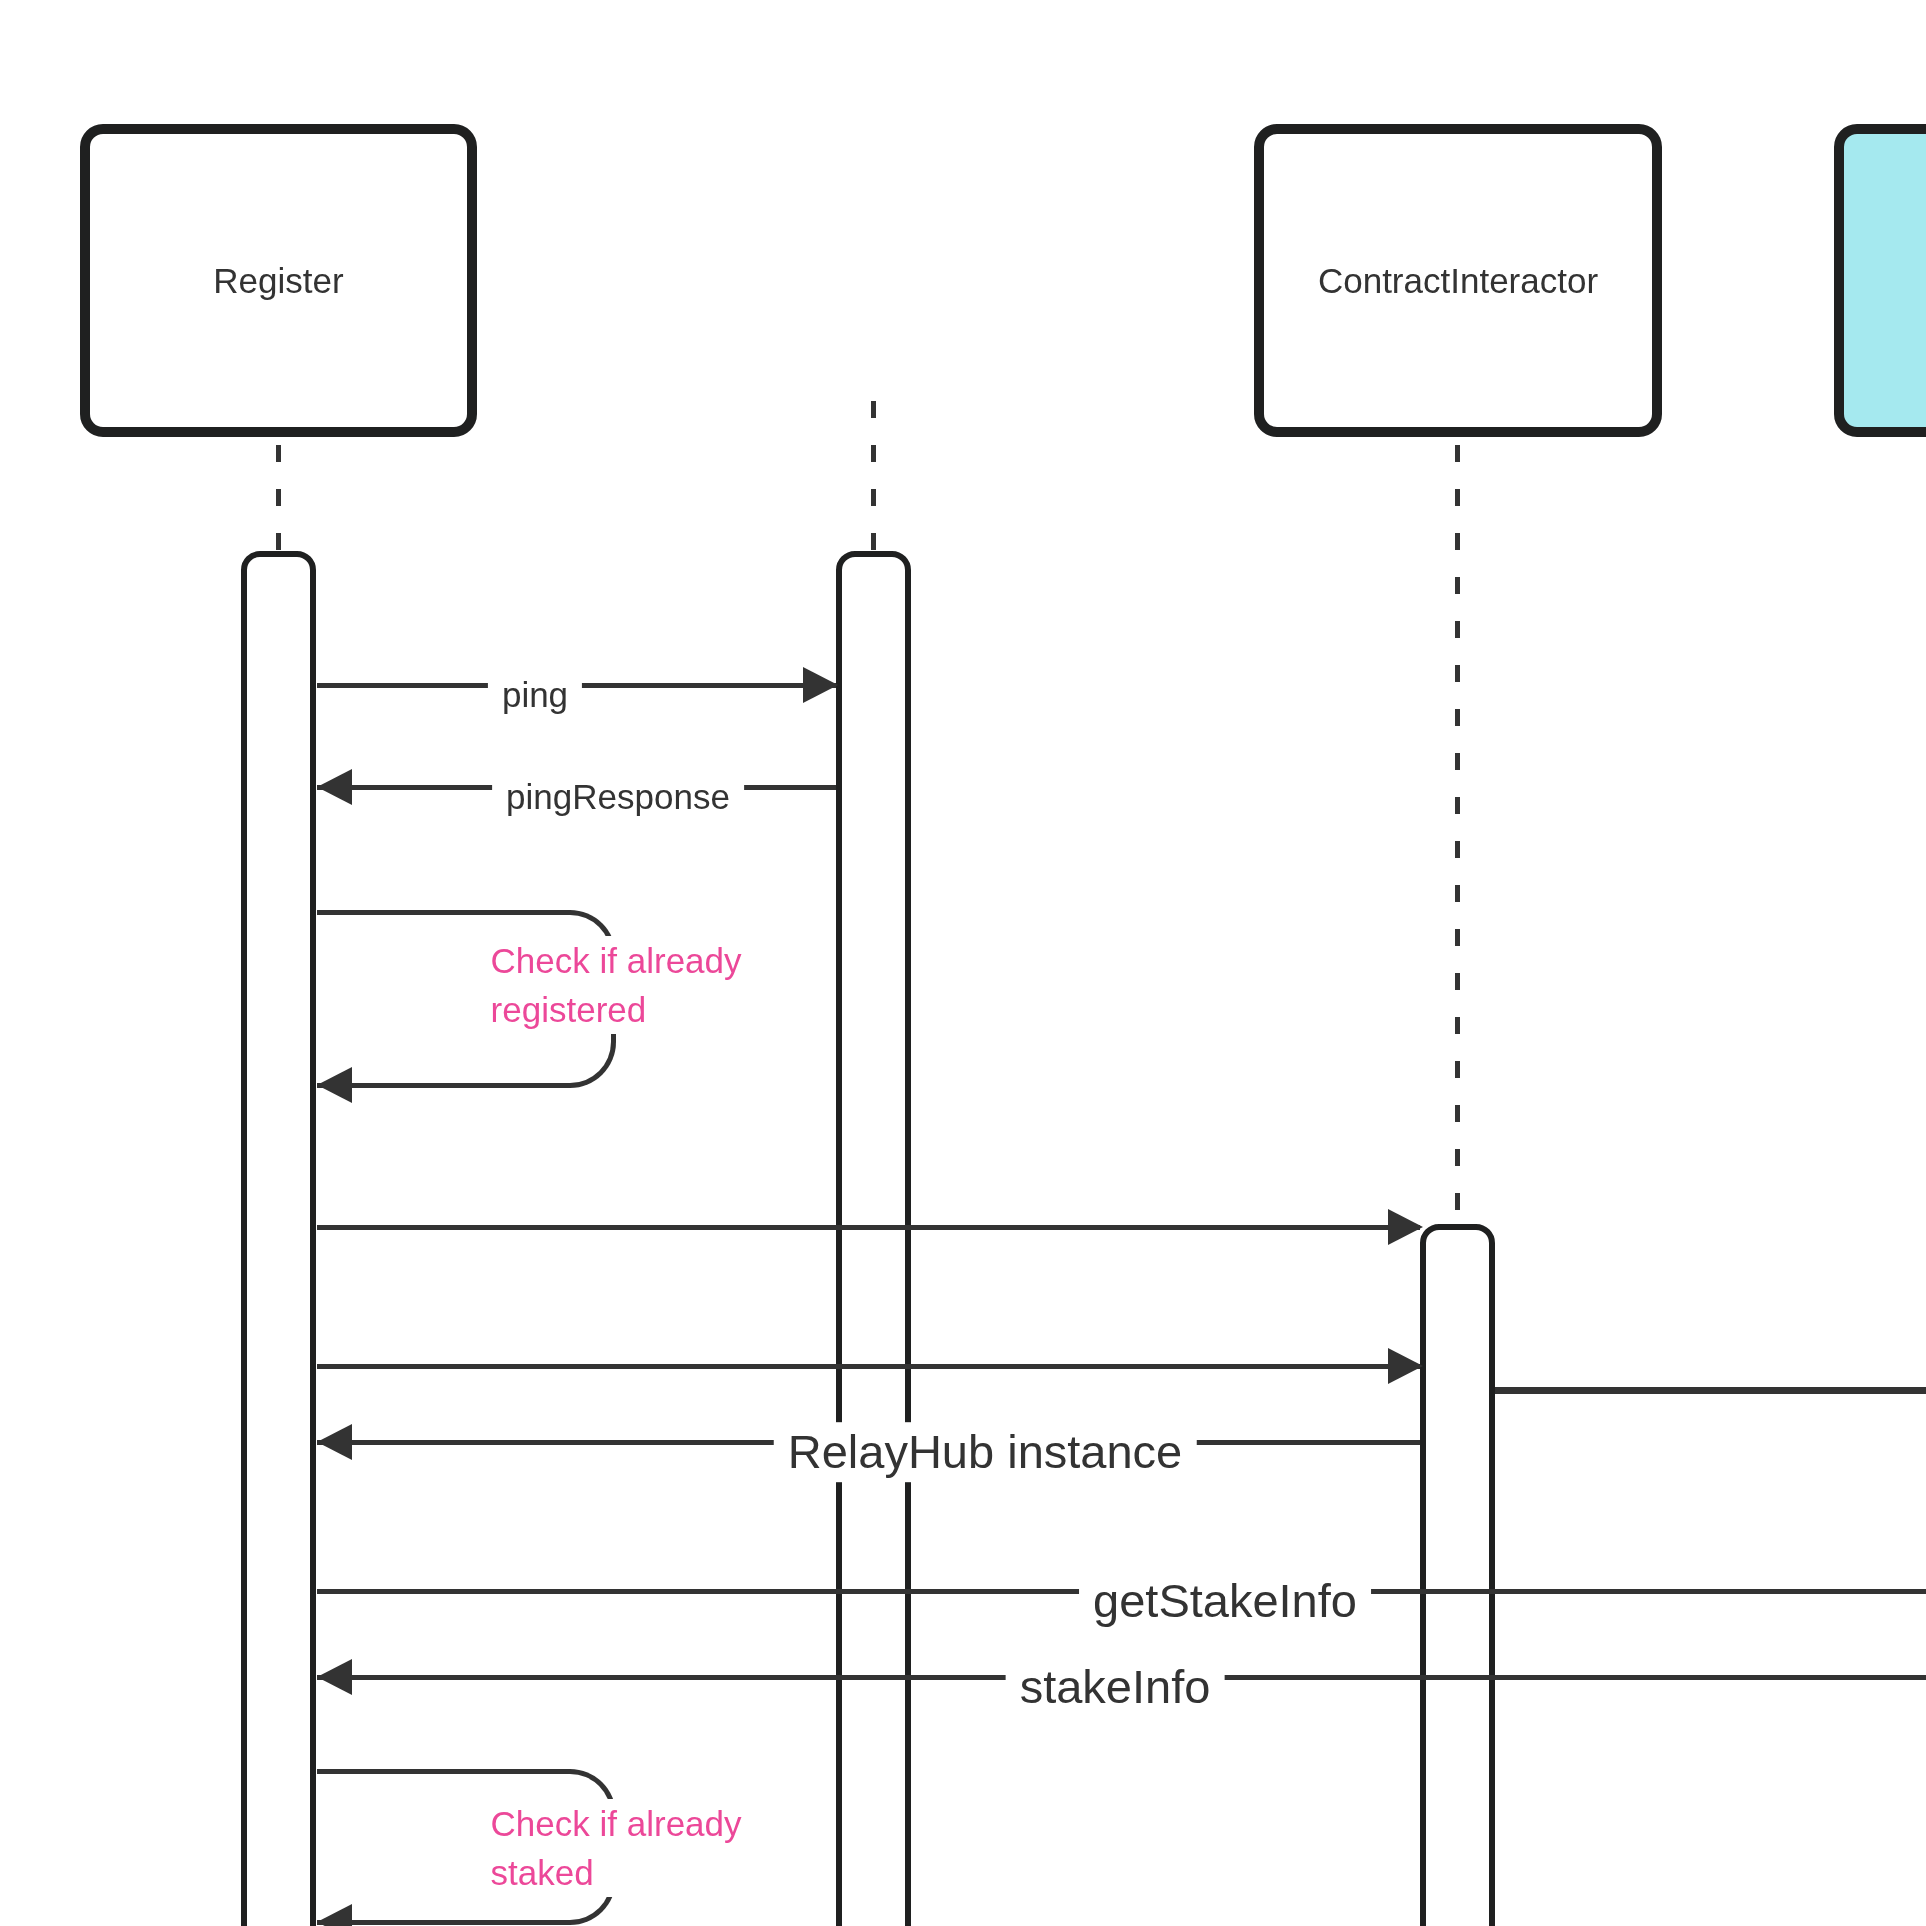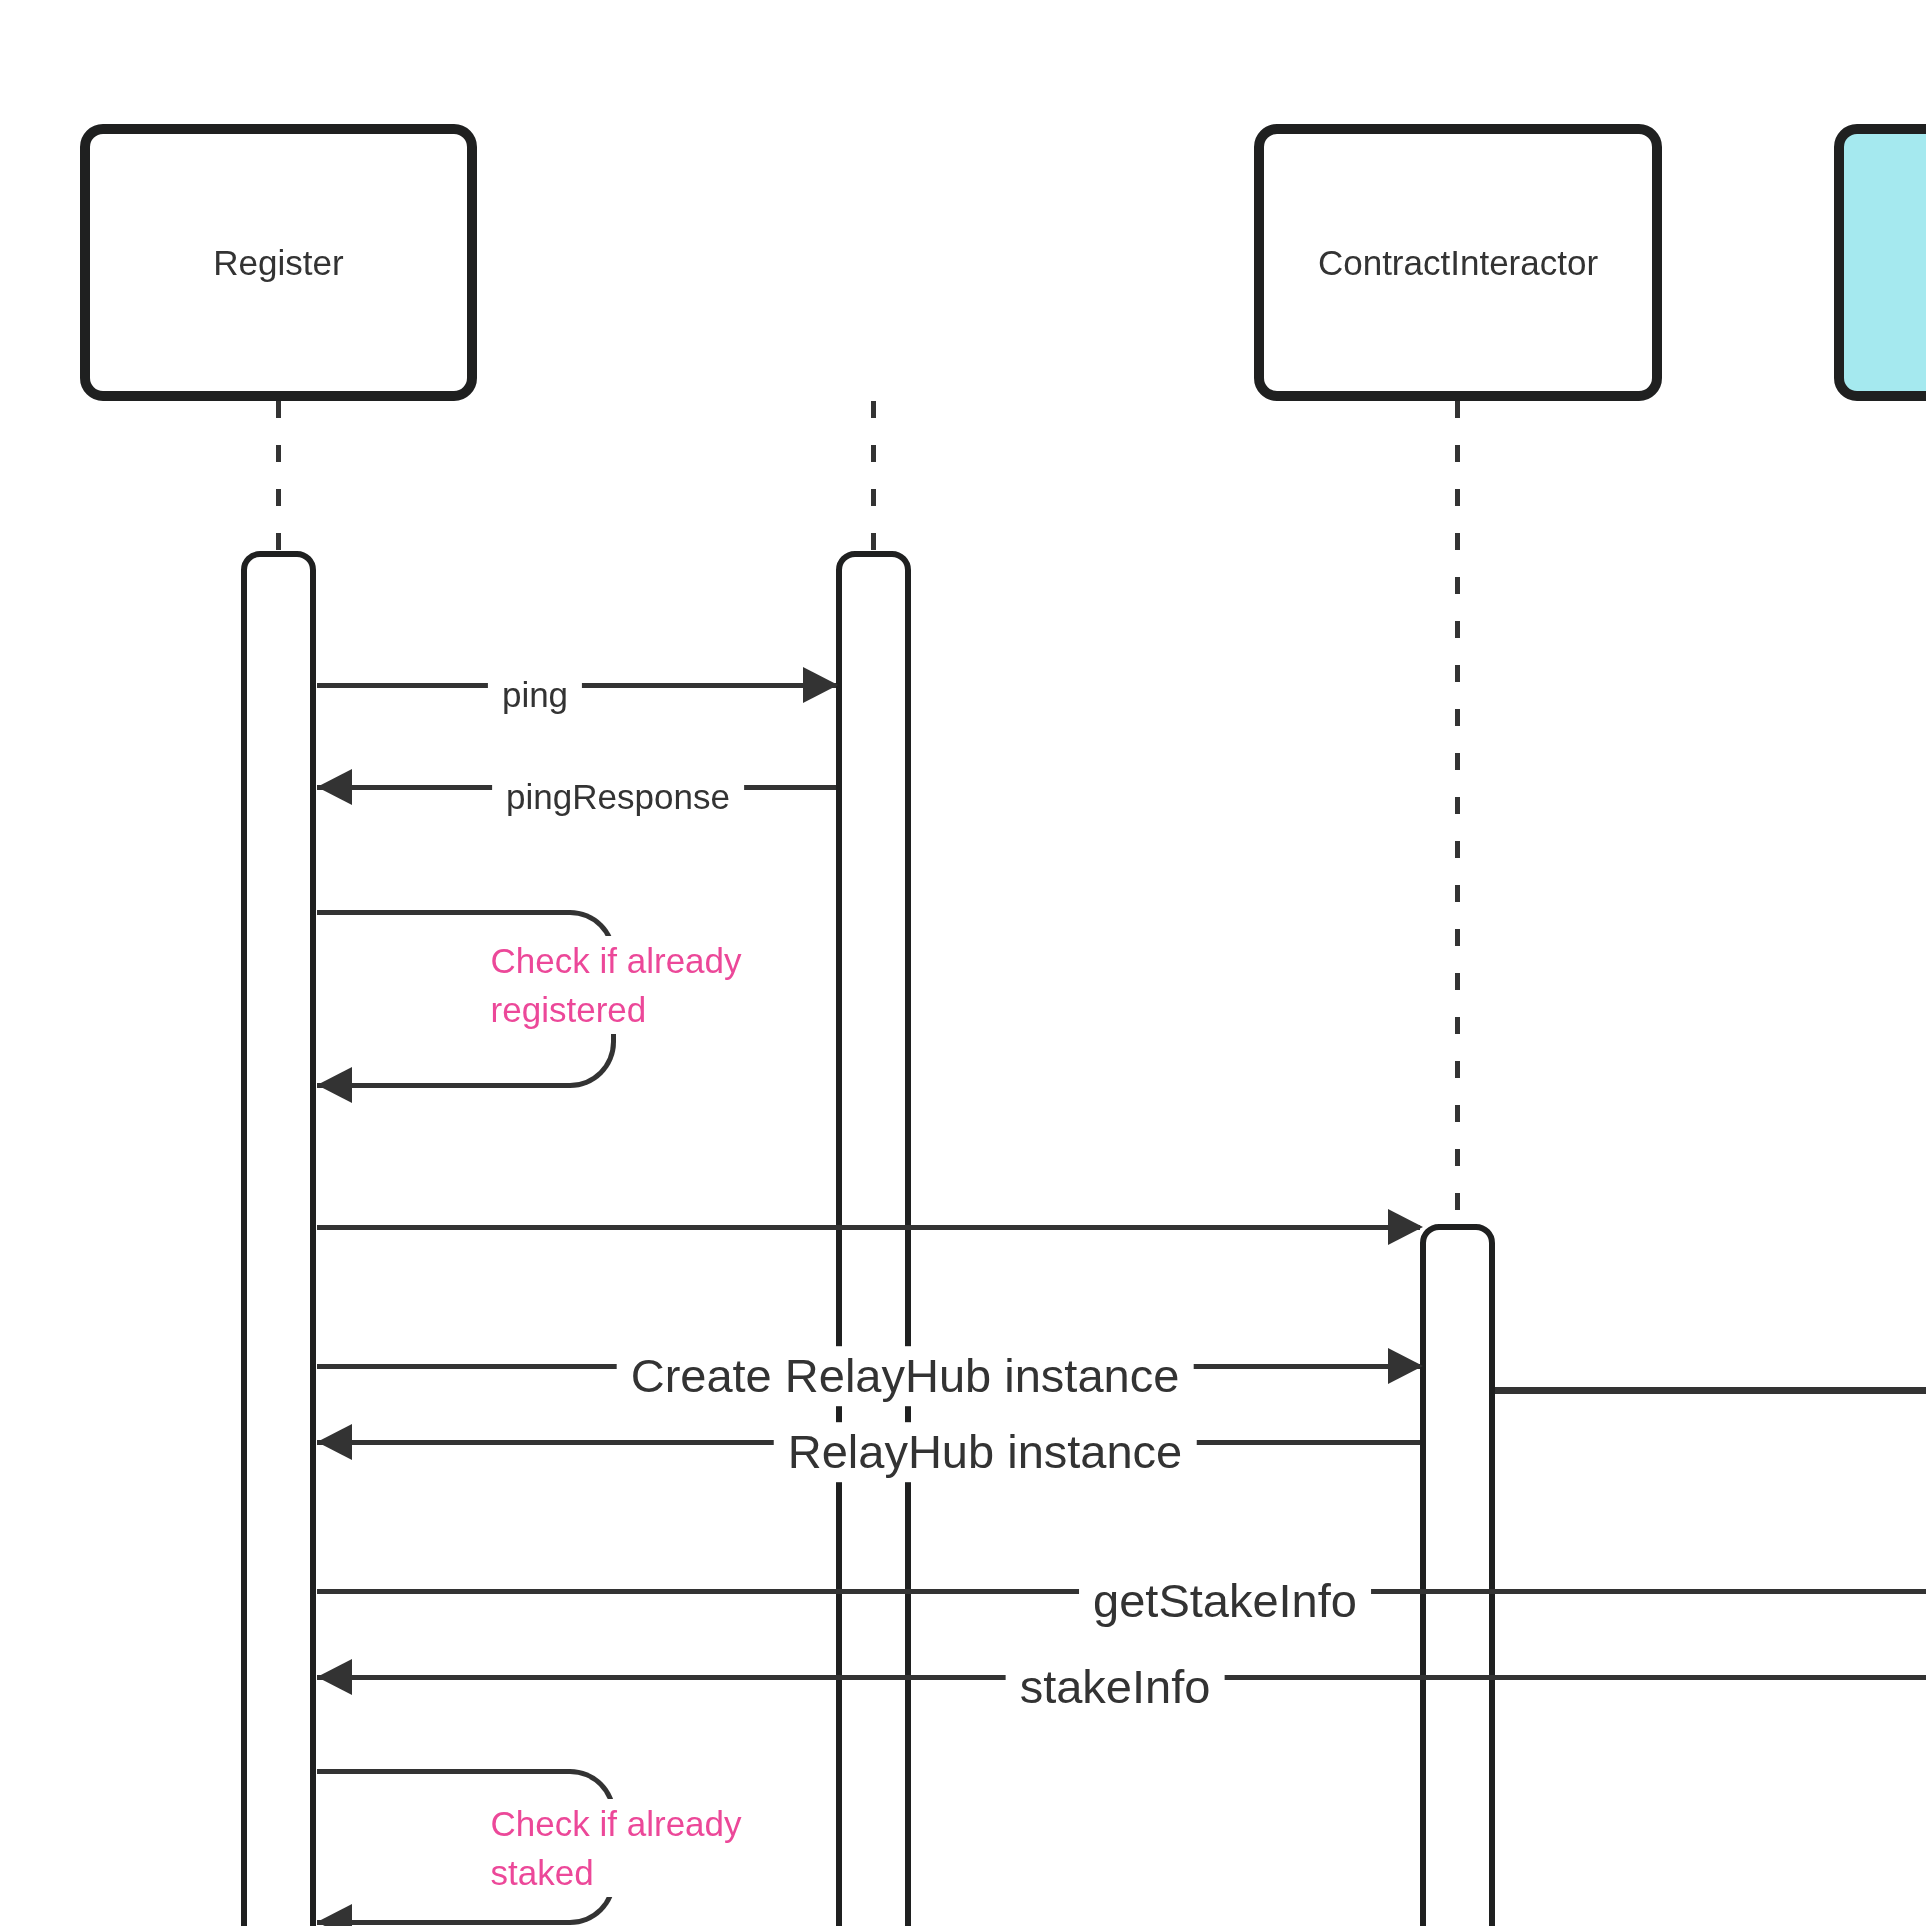--- a/index.html
+++ b/index.html
@@ -13,21 +13,21 @@
     height: 2965px;
     background: #ffffff;
     font-family: "Liberation Sans", "DejaVu Sans", sans-serif;
     color: #333333;
     overflow: hidden;
   }
   
   .pbox {
     position: absolute;
     top: 124px;
-    height: 277px;
+    height: 313px;
     box-sizing: border-box;
     border: 10px solid #1f2020;
     border-radius: 23px;
     background: #ffffff;
     display: flex;
     align-items: center;
     justify-content: center;
     font-size: 35px;
     color: #333333;
     z-index: 5;
@@ -136,21 +136,20 @@
   <div class="looplabel" style="left:479px; top:936px;">
     <div>Check if already</div>
     <div>registered</div>
   </div>
 
   <div class="mline" style="left:317px; top:1225px; width:1103px;"></div>
   <div class="head r" style="left:1388px; top:1209px;"></div>
 
   <div class="mline" style="left:317px; top:1364px; width:1103px;"></div>
   <div class="head r" style="left:1388px; top:1348px;"></div>
-  <div class="mlabel fs-big" style="left:905px; top:1367px;">Create RelayHub instance</div>
 
   <div class="mline thick18" style="left:1495px; top:1387px; width:524px;"></div>
 
   <div class="mline" style="left:317px; top:1440px; width:1103px;"></div>
   <div class="head l" style="left:317px; top:1424px;"></div>
   <div class="mlabel fs-big" style="left:985px; top:1443px;">RelayHub instance</div>
 
   <div class="mline" style="left:317px; top:1589px; width:1702px;"></div>
 
   <div class="mlabel fs-big" style="left:1225px; top:1592px;">getStakeInfo</div>

